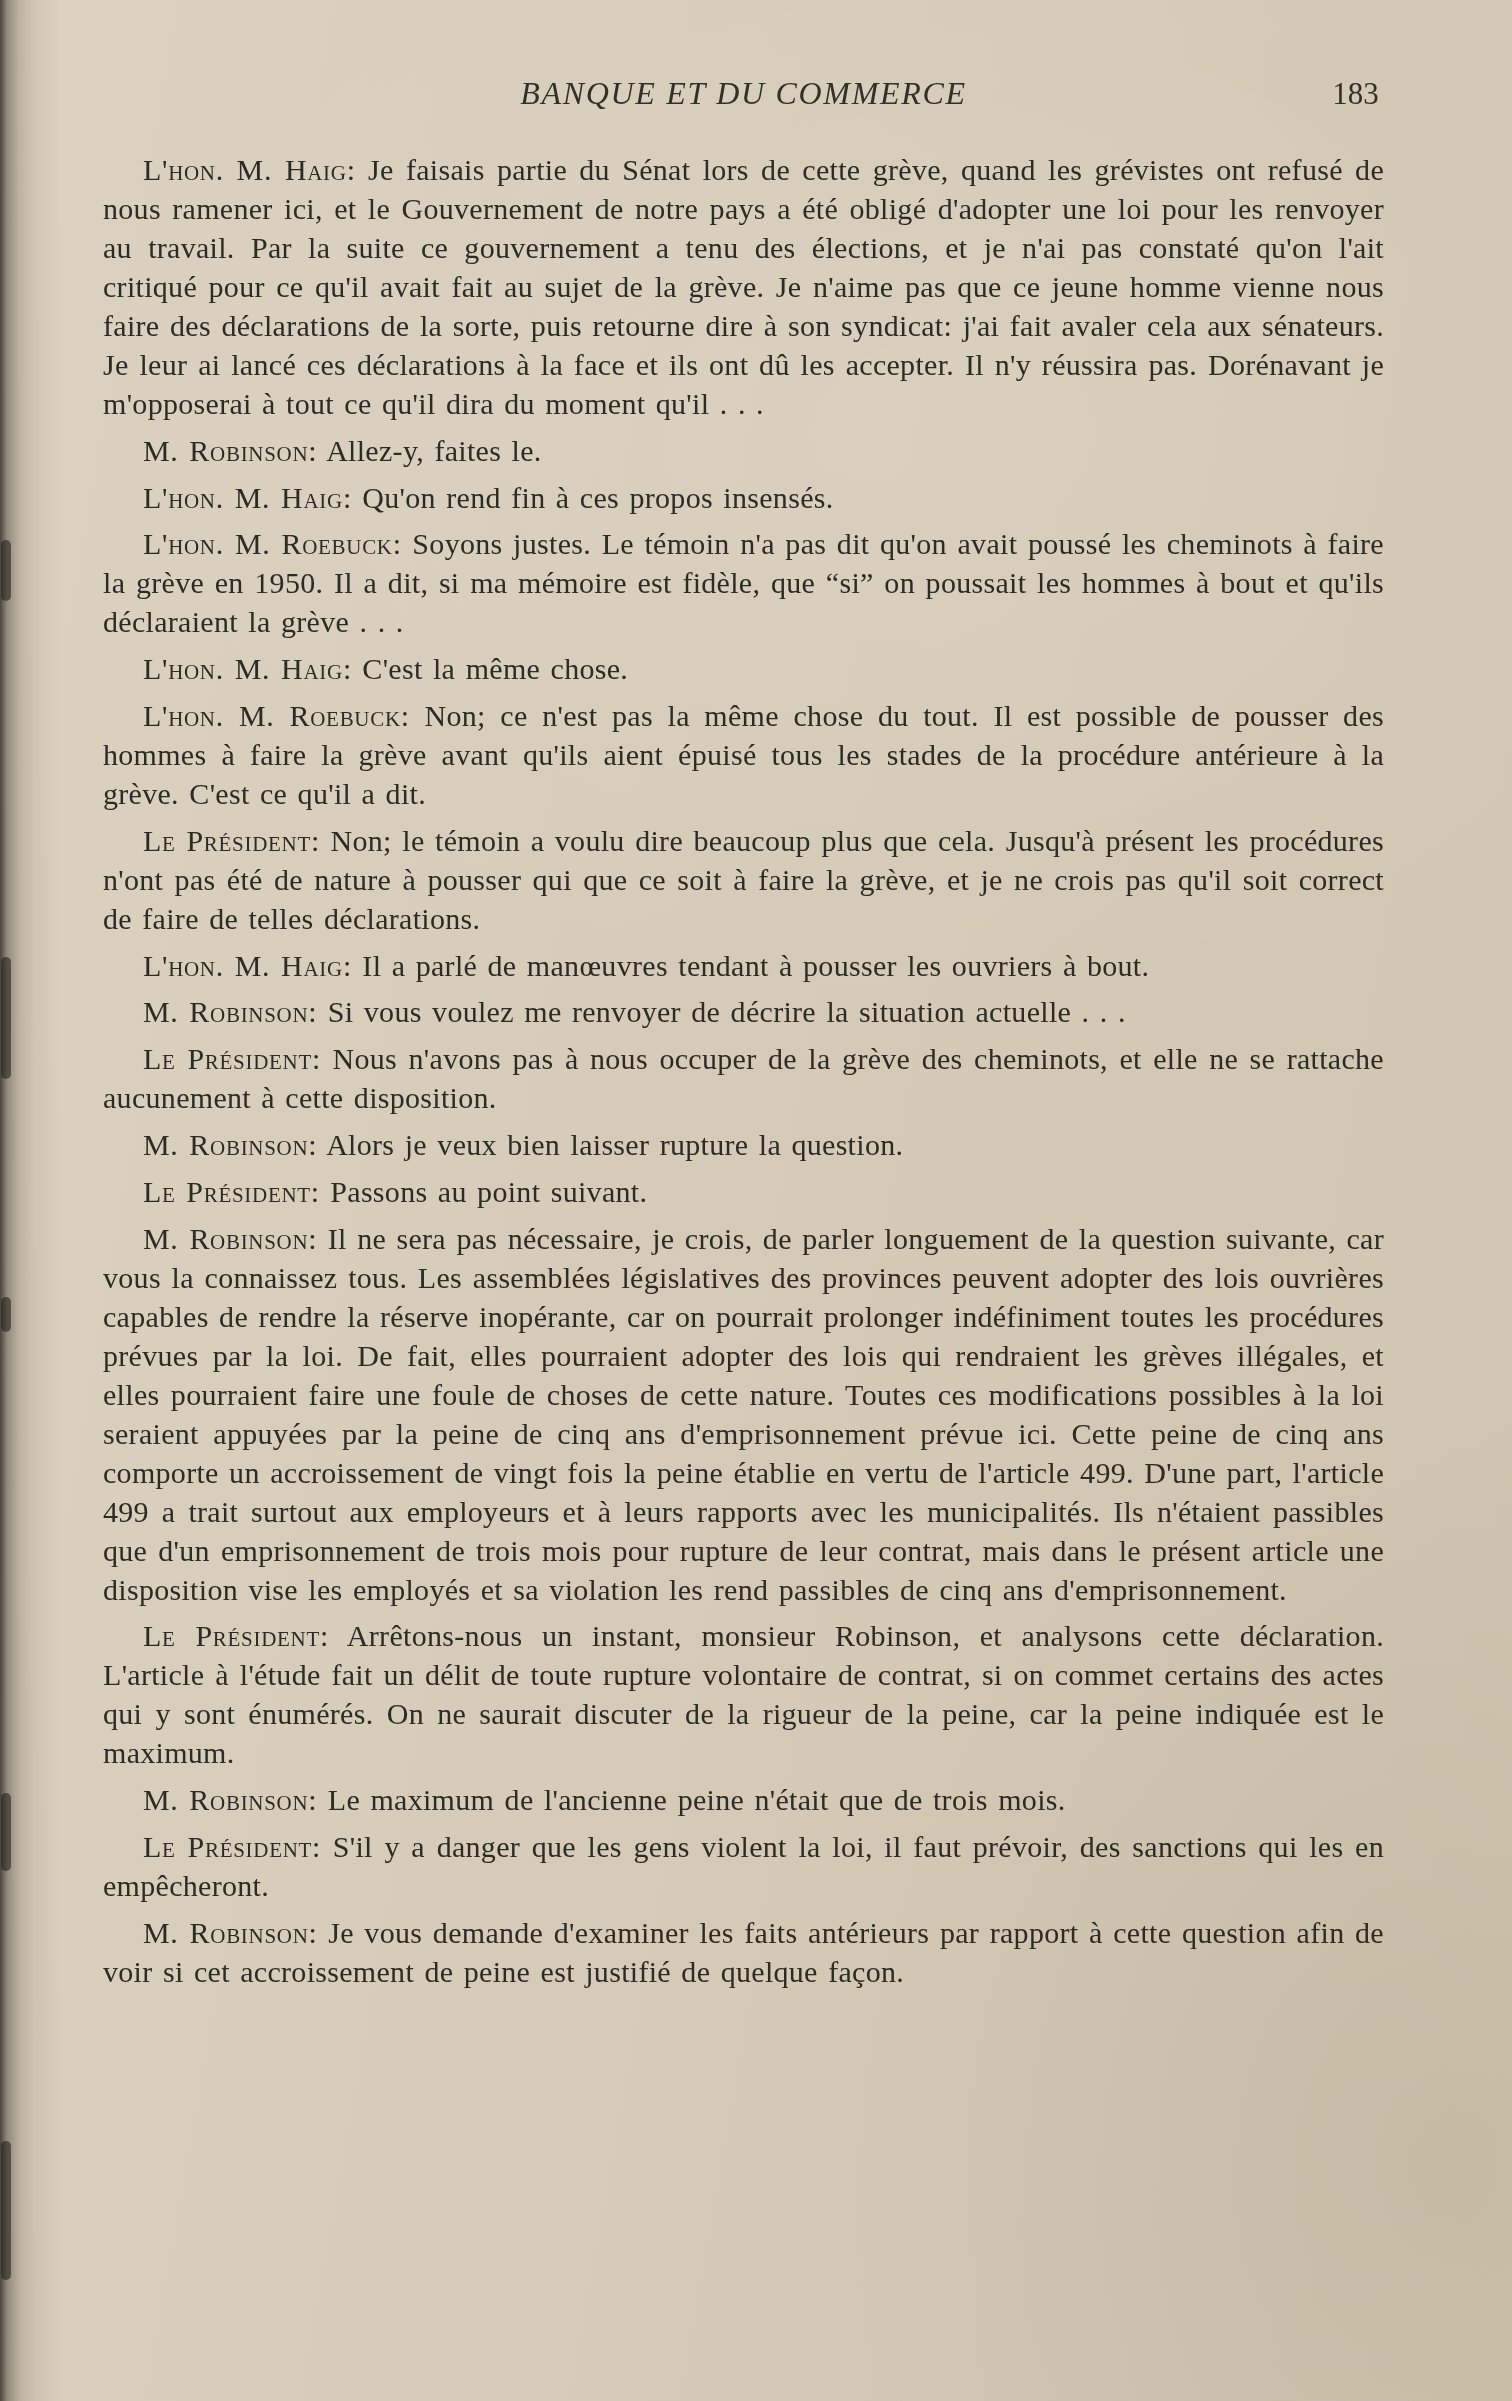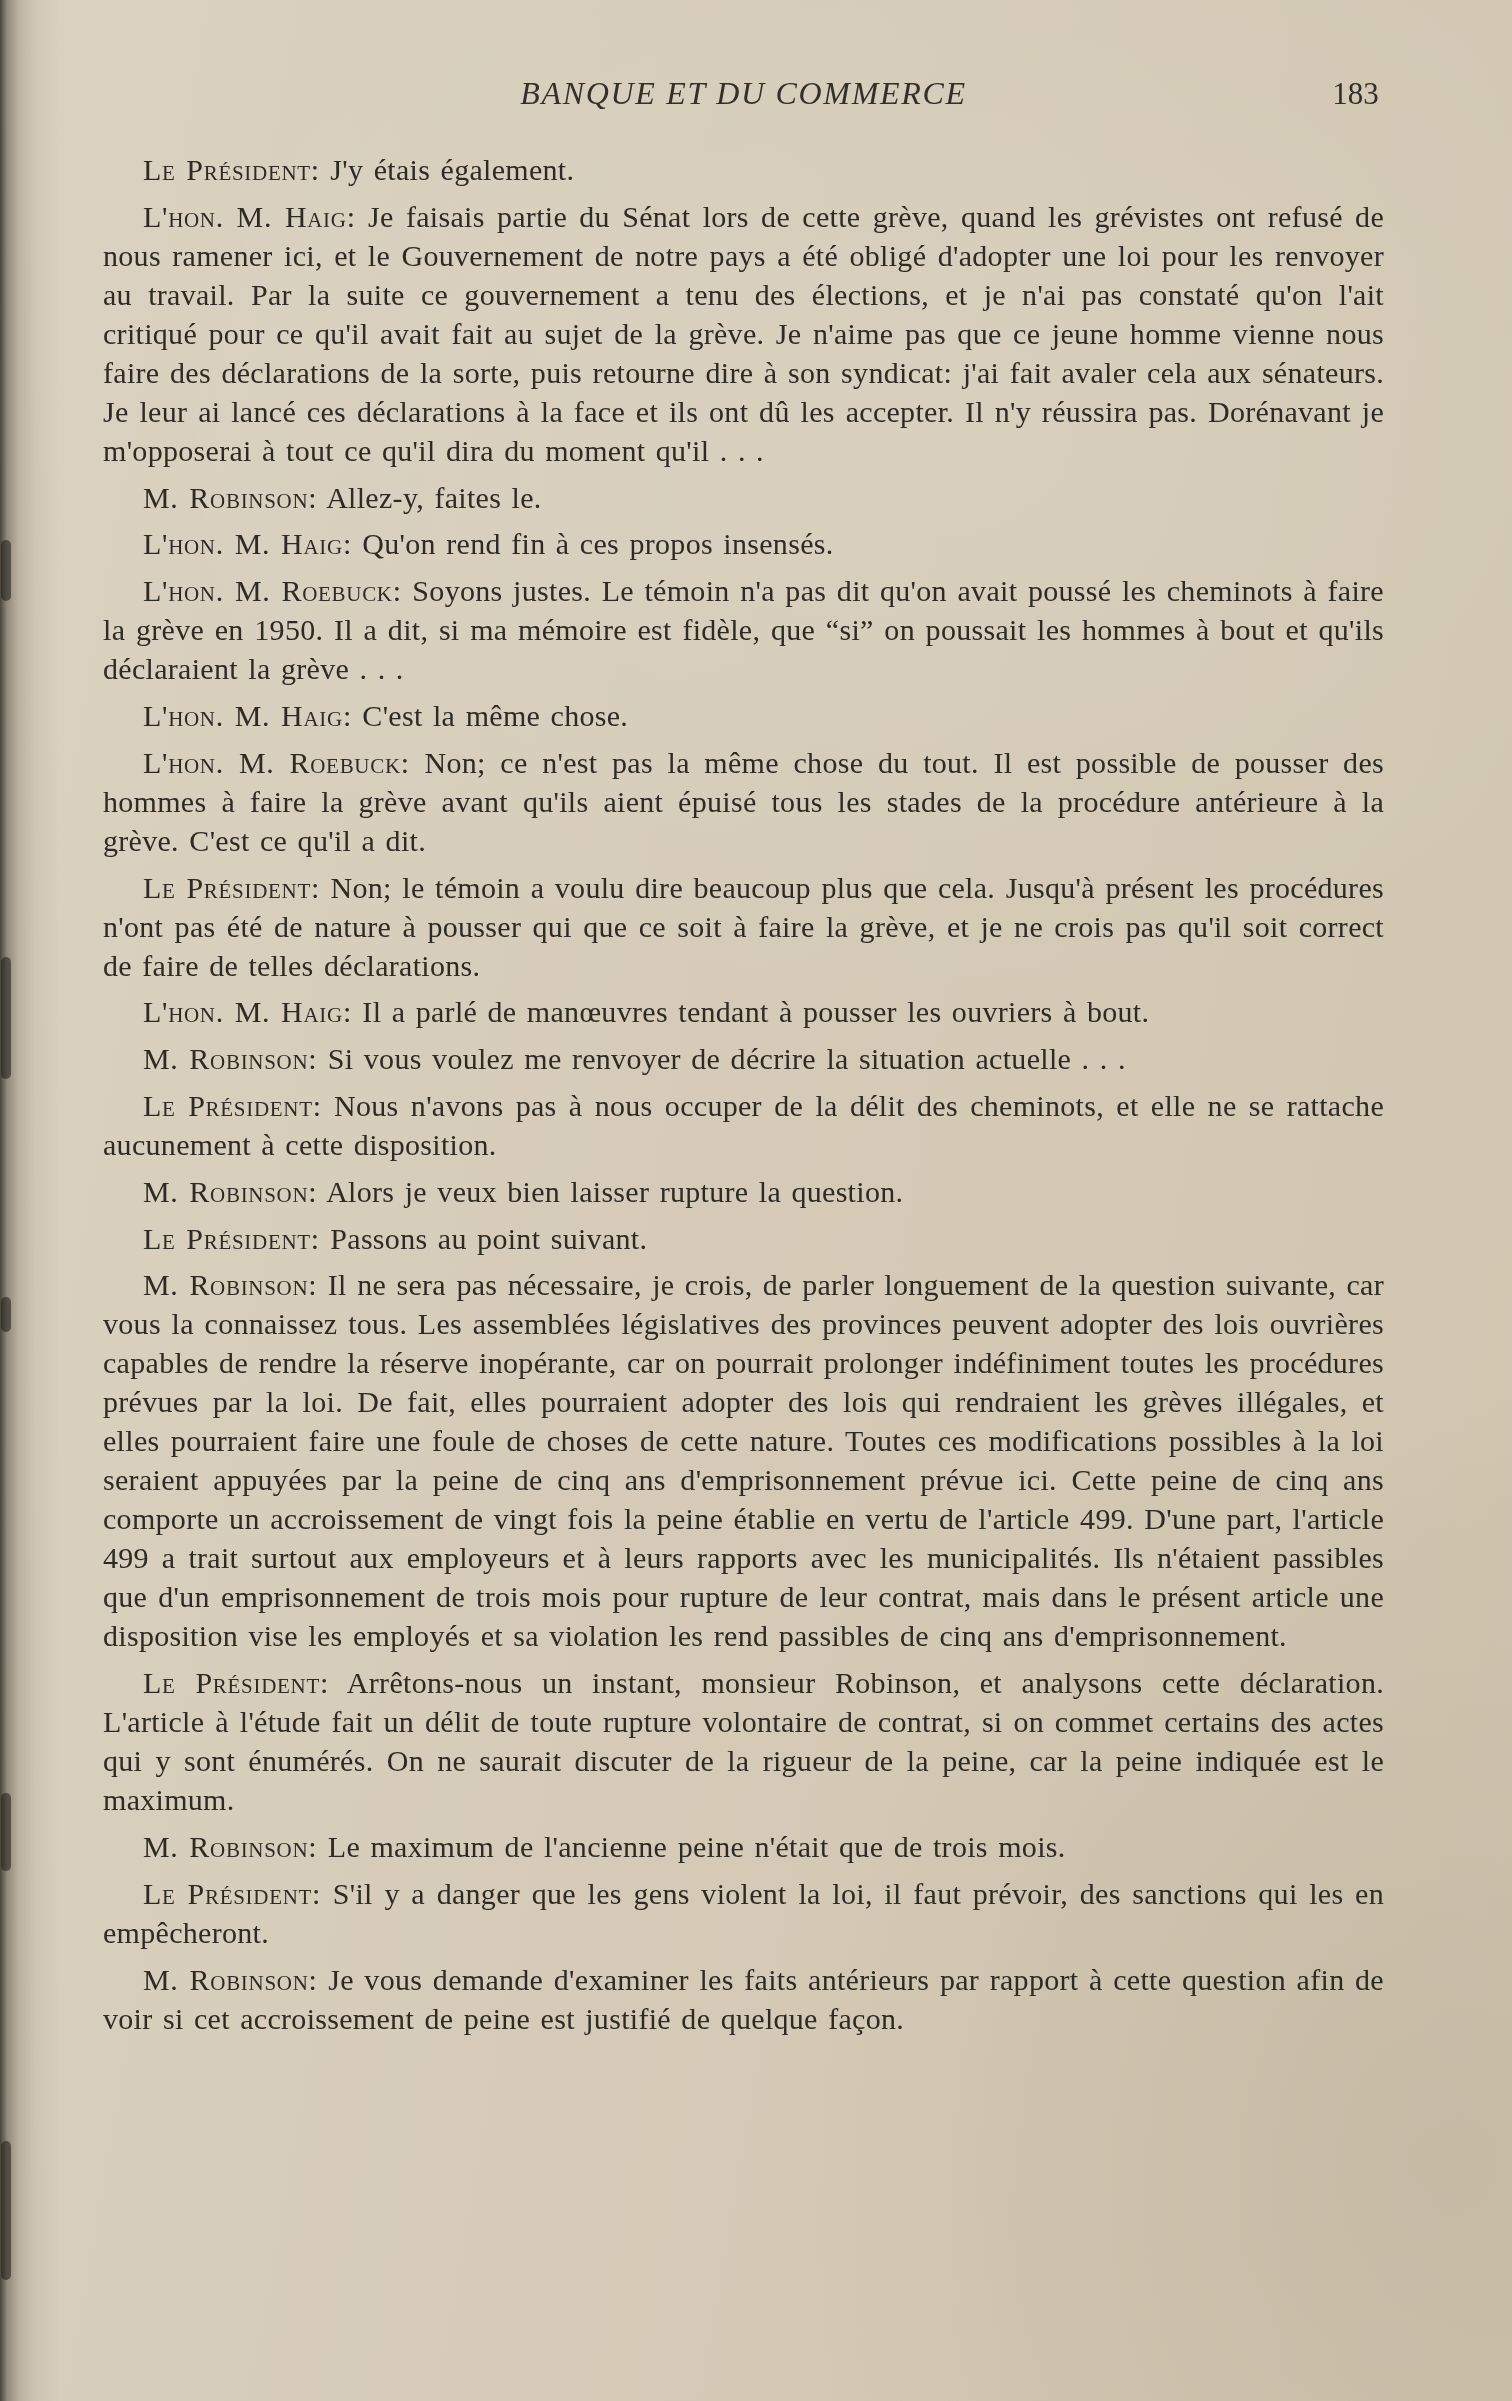--- a/index.html
+++ b/index.html
@@ -100,41 +100,40 @@
   <div class="smudge" style="top:1793px;height:78px;"></div>
   <div class="smudge" style="top:2141px;height:139px;"></div>
 
   <div class="page">
     <header class="page-header">
       <div class="running-title">BANQUE ET DU COMMERCE</div>
       <div class="page-number">183</div>
     </header>
 
     <main class="page-body" id="body-container">
-  <p class="para"><span class="speaker">Le Président:</span> <span class="speech">J'y étais également.</span></p>
 
   <p class="para"><span class="speaker">L'hon. M. Haig:</span> <span class="speech">Je faisais partie du Sénat lors de cette grève, quand les grévistes ont refusé de nous ramener ici, et le Gouvernement de notre pays a été obligé d'adopter une loi pour les renvoyer au travail.  Par la suite ce gouvernement a tenu des élections, et je n'ai pas constaté qu'on l'ait critiqué pour ce qu'il avait fait au sujet de la grève.  Je n'aime pas que ce jeune homme vienne nous faire des déclarations de la sorte, puis retourne dire à son syndicat: j'ai fait avaler cela aux sénateurs.  Je leur ai lancé ces déclarations à la face et ils ont dû les accepter.  Il n'y réussira pas.  Dorénavant je m'opposerai à tout ce qu'il dira du moment qu'il . . .</span></p>
 
   <p class="para"><span class="speaker">M. Robinson:</span> <span class="speech">Allez-y, faites le.</span></p>
 
   <p class="para"><span class="speaker">L'hon. M. Haig:</span> <span class="speech">Qu'on rend fin à ces propos insensés.</span></p>
 
   <p class="para"><span class="speaker">L'hon. M. Roebuck:</span> <span class="speech">Soyons justes.  Le témoin n'a pas dit qu'on avait poussé les cheminots à faire la grève en 1950.  Il a dit, si ma mémoire est fidèle, que “si” on poussait les hommes à bout et qu'ils déclaraient la grève . . .</span></p>
 
   <p class="para"><span class="speaker">L'hon. M. Haig:</span> <span class="speech">C'est la même chose.</span></p>
 
   <p class="para"><span class="speaker">L'hon. M. Roebuck:</span> <span class="speech">Non; ce n'est pas la même chose du tout.  Il est possible de pousser des hommes à faire la grève avant qu'ils aient épuisé tous les stades de la procédure antérieure à la grève.  C'est ce qu'il a dit.</span></p>
 
   <p class="para"><span class="speaker">Le Président:</span> <span class="speech">Non; le témoin a voulu dire beaucoup plus que cela.  Jusqu'à présent les procédures n'ont pas été de nature à pousser qui que ce soit à faire la grève, et je ne crois pas qu'il soit correct de faire de telles déclarations.</span></p>
 
   <p class="para"><span class="speaker">L'hon. M. Haig:</span> <span class="speech">Il a parlé de manœuvres tendant à pousser les ouvriers à bout.</span></p>
 
   <p class="para"><span class="speaker">M. Robinson:</span> <span class="speech">Si vous voulez me renvoyer de décrire la situation actuelle . . .</span></p>
 
-  <p class="para"><span class="speaker">Le Président:</span> <span class="speech">Nous n'avons pas à nous occuper de la délit des cheminots, et elle ne se rattache aucunement à cette disposition.</span></p>
+  <p class="para"><span class="speaker">Le Président:</span> <span class="speech">Nous n'avons pas à nous occuper de la grève des cheminots, et elle ne se rattache aucunement à cette disposition.</span></p>
 
   <p class="para"><span class="speaker">M. Robinson:</span> <span class="speech">Alors je veux bien laisser rupture la question.</span></p>
 
   <p class="para"><span class="speaker">Le Président:</span> <span class="speech">Passons au point suivant.</span></p>
 
   <p class="para"><span class="speaker">M. Robinson:</span> <span class="speech">Il ne sera pas nécessaire, je crois, de parler longuement de la question suivante, car vous la connaissez tous.  Les assemblées législatives des provinces peuvent adopter des lois ouvrières capables de rendre la réserve inopérante, car on pourrait prolonger indéfiniment toutes les procédures prévues par la loi.  De fait, elles pourraient adopter des lois qui rendraient les grèves illégales, et elles pourraient faire une foule de choses de cette nature.  Toutes ces modifications possibles à la loi seraient appuyées par la peine de cinq ans d'emprisonnement prévue ici.  Cette peine de cinq ans comporte un accroissement de vingt fois la peine établie en vertu de l'article 499.  D'une part, l'article 499 a trait surtout aux employeurs et à leurs rapports avec les municipalités.  Ils n'étaient passibles que d'un emprisonnement de trois mois pour rupture de leur contrat, mais dans le présent article une disposition vise les employés et sa violation les rend passibles de cinq ans d'emprisonnement.</span></p>
 
   <p class="para"><span class="speaker">Le Président:</span> <span class="speech">Arrêtons-nous un instant, monsieur Robinson, et analysons cette déclaration.  L'article à l'étude fait un délit de toute rupture volontaire de contrat, si on commet certains des actes qui y sont énumérés.  On ne saurait discuter de la rigueur de la peine, car la peine indiquée est le maximum.</span></p>
 
   <p class="para"><span class="speaker">M. Robinson:</span> <span class="speech">Le maximum de l'ancienne peine n'était que de trois mois.</span></p>

